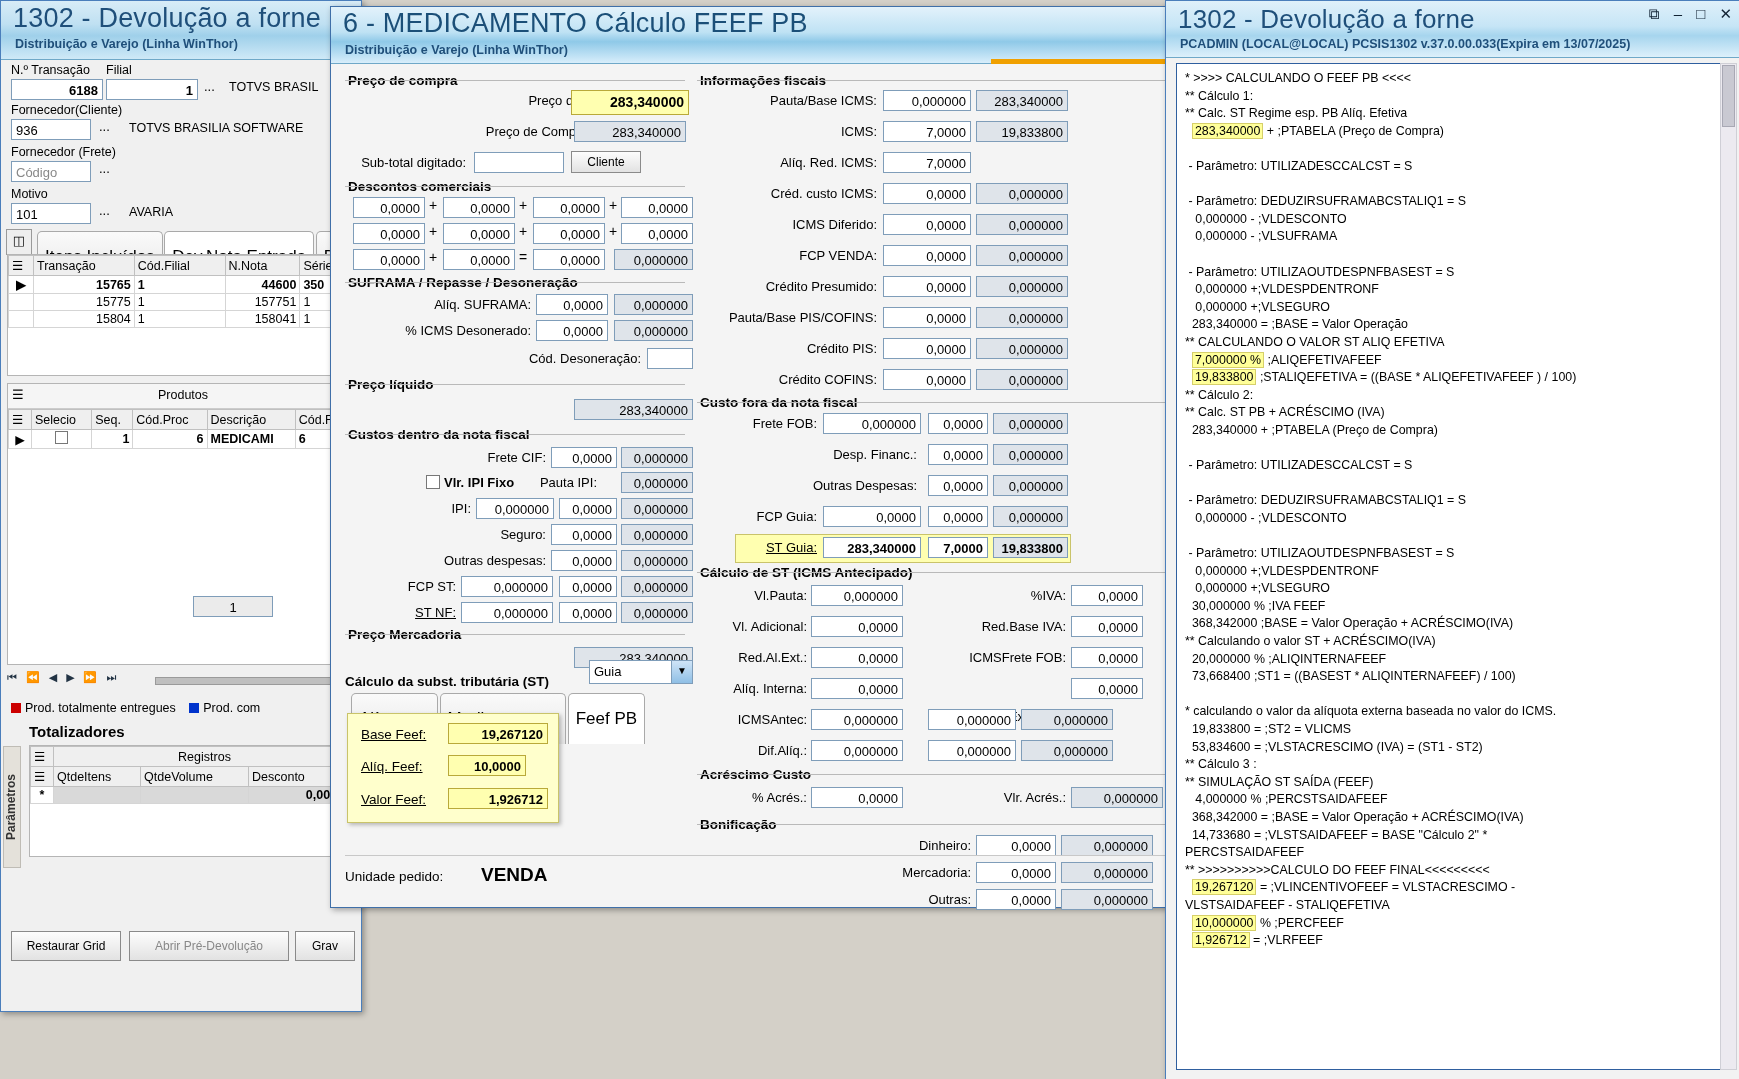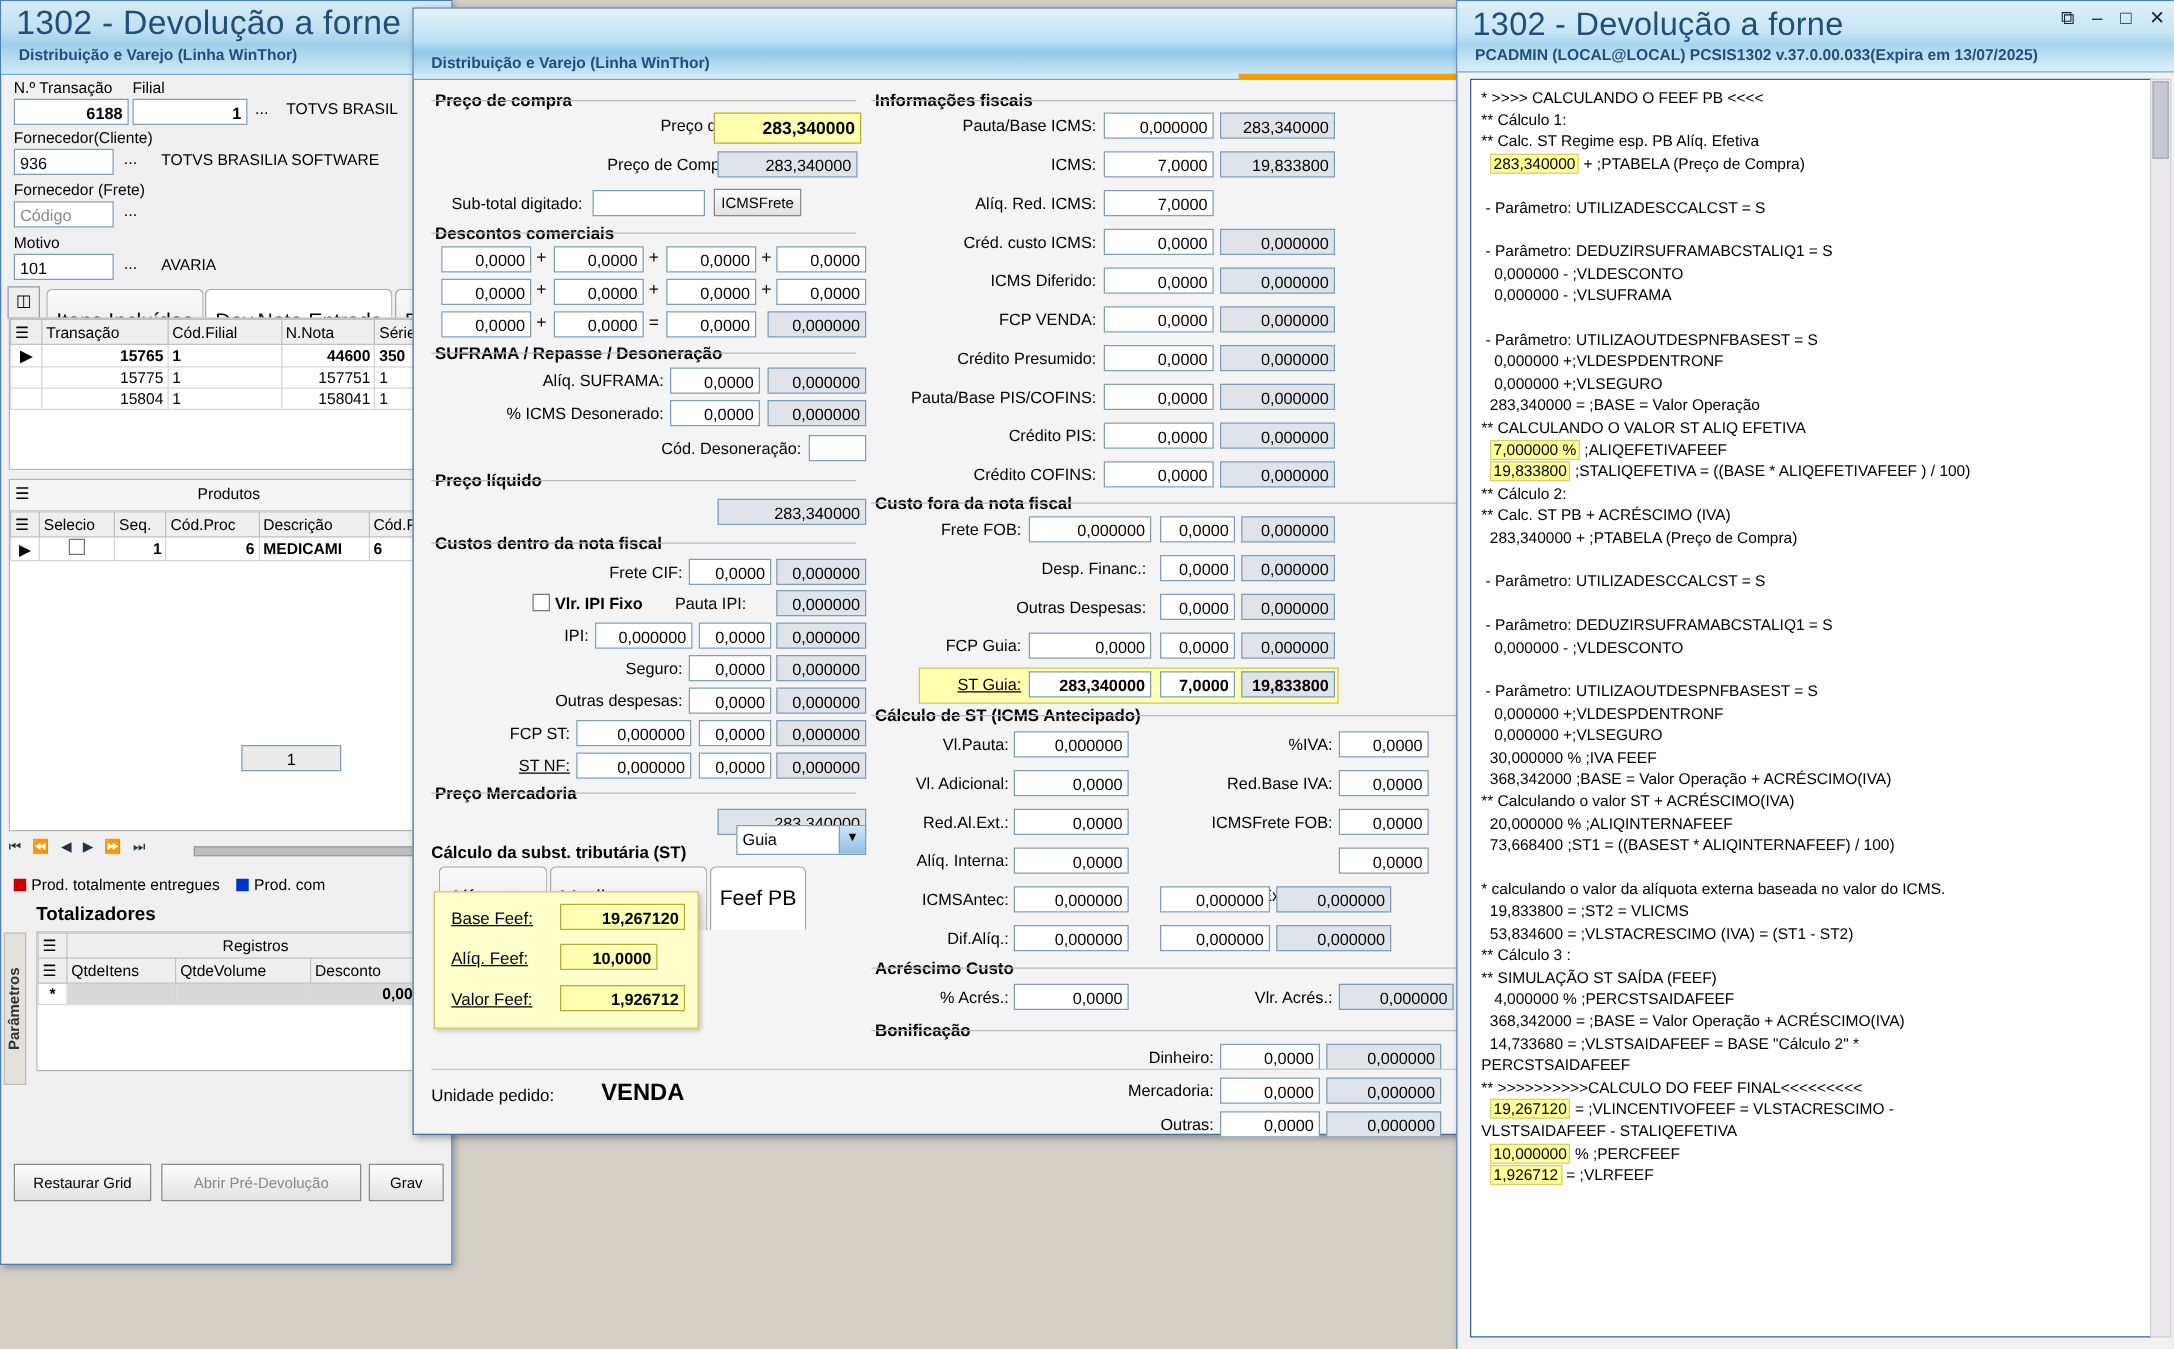--- a/index.html
+++ b/index.html
@@ -194,37 +194,38 @@
 
   <div class="vside">Parâmetros</div>
 
   <div class="btn" style="position:absolute;left:10px;top:930px;width:110px;height:30px;line-height:28px;">Restaurar Grid</div>
   <div class="btn" style="position:absolute;left:128px;top:930px;width:160px;height:30px;line-height:28px;color:#888;">Abrir Pré-Devolução</div>
   <div class="btn" style="position:absolute;left:294px;top:930px;width:60px;height:30px;line-height:28px;">Grav</div>
 </div>
 
 <div class="win" id="win-center">
   <div class="titlebar">
+    <div class="title-main">6 - MEDICAMENTO Cálculo FEEF PB</div>
     <div class="title-sub">Distribuição e Varejo (Linha WinThor)</div>
     <div class="title-right">1 - PC</div>
   </div>
   <div class="prog"></div>
 
   <div class="grp-title" style="left:14px;top:66px;">Preço de compra</div>
   <div class="grp-line" style="left:14px;top:73px;width:340px;"></div>
 
   <div class="rlbl" style="left:100px;top:86px;width:200px;">Preço de compra:</div>
   <div class="num hl" style="position:absolute;left:240px;top:83px;width:118px;height:25px;line-height:23px;font-size:14px;">283,340000</div>
 
   <div class="rlbl" style="left:80px;top:117px;width:220px;">Preço de Compra Máster</div>
   <div class="num gray" style="position:absolute;left:243px;top:114px;width:112px;">283,340000</div>
 
   <div class="rlbl" style="left:10px;top:148px;width:125px;">Sub-total digitado:</div>
   <div class="num" style="position:absolute;left:143px;top:145px;width:90px;"></div>
-  <div class="btn" style="position:absolute;left:240px;top:144px;width:70px;">ICMSFrete</div>
+  <div class="btn" style="position:absolute;left:240px;top:144px;width:70px;">Cliente</div>
 
   <div class="grp-title" style="left:14px;top:172px;">Descontos comerciais</div>
   <div class="grp-line" style="left:14px;top:179px;width:340px;"></div>
   <div class="num" style="position:absolute;left:22px;top:190px;width:72px;">0,0000</div>
   <span class="plus" style="left:98px;top:190px;">+</span>
   <div class="num" style="position:absolute;left:112px;top:190px;width:72px;">0,0000</div>
   <span class="plus" style="left:188px;top:190px;">+</span>
   <div class="num" style="position:absolute;left:202px;top:190px;width:72px;">0,0000</div>
   <span class="plus" style="left:278px;top:190px;">+</span>
   <div class="num" style="position:absolute;left:290px;top:190px;width:72px;">0,0000</div>

